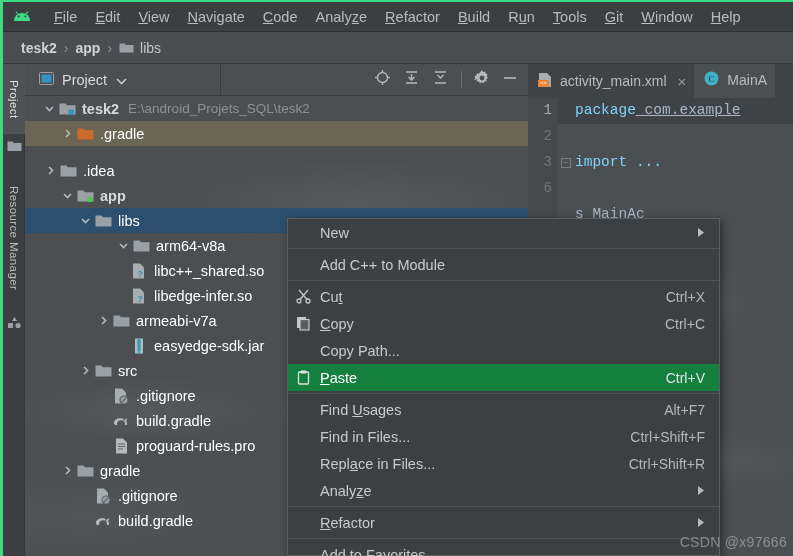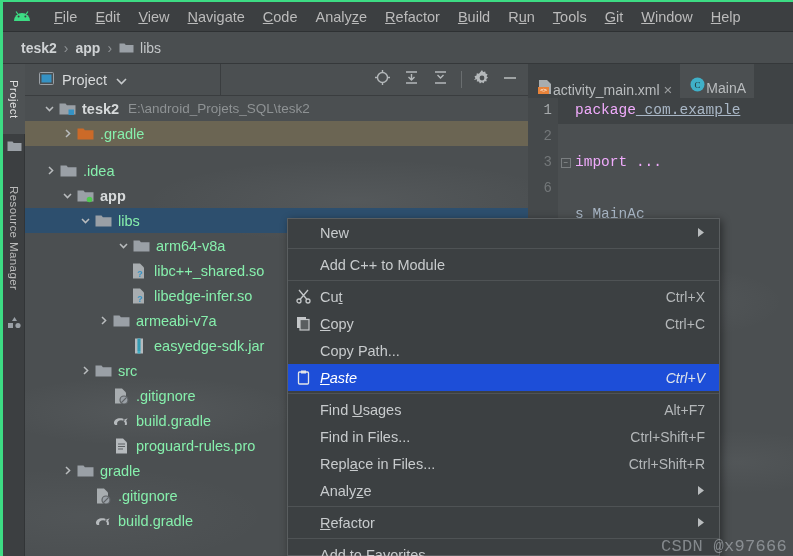--- a/index.html
+++ b/index.html
@@ -94,51 +94,51 @@
       radial-gradient(ellipse 220px 50px at 120px 315px, rgba(200,205,210,.075), transparent 70%),
       radial-gradient(ellipse 300px 60px at 330px 105px, rgba(210,215,220,.07), transparent 70%),
       radial-gradient(ellipse 180px 40px at 430px 360px, rgba(200,205,210,.06), transparent 70%),
       radial-gradient(ellipse 260px 70px at 60px 420px, rgba(190,195,200,.055), transparent 70%);
     pointer-events:none;
   }
   .row {
     position: relative; height: 25px; display: flex; align-items: center;
     white-space: nowrap; z-index:2;
   }
-  .row-label { color: #86efac; font-size: 14.5px; }
+  .row-label { color: #ffffff; font-size: 14.5px; }
   .row-label.bold { font-weight: bold; color:#d6d9da; }
   .row-path { color: #8e9294; font-size: 13.5px; margin-left: 9px; }
   .row.sel { background: #2d4f6e; }
   .row.hl  { background: #6b6553; }
   .arrow { width: 13px; height: 13px; margin-right: 3px; flex: none; display:flex; align-items:center; justify-content:center;}
   .ficon { width: 17px; height: 17px; margin-right: 6px; flex:none; display:flex; align-items:center; justify-content:center;}
 
   
   .editor {
     position: absolute; left: 528px; top: 64px; width: 265px; height: 492px;
     background: #4b4f51;
     overflow: hidden;
   }
   .ed-tabs { position:absolute; left:0; top:0; width:265px; height:34px; background:#3f4345; display:flex; }
   .ed-tab {
-    display:flex; align-items:flex-end; padding:0 8px 0 9px; height:34px;
-    color:#b9bcbe; font-size:14px; gap:0;
+    display:flex; align-items:center; padding:0 8px 0 9px; height:34px;
+    color:#b9bcbe; font-size:14px; gap:7px;
   }
   .ed-tab.active { background:#4b4f51; border-bottom:2px solid #4b4f51;}
   .ed-tab.inactive { background:#3f4345; }
   .tab-close { color:#9a9d9f; font-size:15px; margin-left:4px; }
 
   .ed-body { position:absolute; left:0; top:34px; width:265px; height:458px; background:#4b4f51; }
   .gutter { position:absolute; left:0; top:0; width:30px; height:458px; background:#45494b; }
   .gutter .ln { position:absolute; right:6px; color:#737779; font-size:14px; font-family:"Liberation Mono", monospace; }
   .gutter .ln.cur { color:#a6aaac; }
   .cur-line { position:absolute; left:0; top:0; width:265px; height:26px; background:#3f4345; }
   .code { position:absolute; left:0; top:0; width:265px; height:458px; font-family:"Liberation Mono", monospace; font-size:14.5px; white-space:pre; }
   .code span.l { position:absolute; left:47px; }
-  .kw   { color:#f0abfc; }
+  .kw   { color:#7dd3fc; }
   .id   { color:#a9b7c6;text-decoration:underline; }
   .anno { color:#bbb529; }
   .fold { position:absolute; left:33px; width:10px; height:10px; border:1px solid #7a7e80; color:#9a9e9f; font-size:8px; line-height:8px; text-align:center; }
   .ed-photo {
     position:absolute; left:0; top:34px; width:265px; height:458px; pointer-events:none;
     background:
       radial-gradient(ellipse 180px 55px at 130px 170px, rgba(205,210,215,.07), transparent 70%),
       radial-gradient(ellipse 150px 45px at 210px 330px, rgba(200,205,210,.055), transparent 70%);
   }
 
@@ -152,30 +152,29 @@
   }
   .mi {
     position: relative; height: 27px; display: flex; align-items: center;
     color: #c8cbcd; font-size: 14.5px; white-space: nowrap;
   }
   .mi .mi-ic { position:absolute; left:7px; width:16px; height:16px; display:flex; align-items:center; justify-content:center; }
   .mi .mi-label { margin-left: 32px; }
   .mi .mi-label .mn { text-decoration: underline; }
   .mi .mi-accel { position:absolute; right: 14px; color:#b4b7b9; font-size:14px; }
   .mi .mi-arrow { position:absolute; right: 13px; }
-  .mi.sel { background: #1d4ed8; color: #ffffff; font-style: italic; }
+  .mi.sel { background: #15803d; color: #ffffff; }
   .mi.sel .mi-accel { color: #dfe4ea; }
   .mi-sep { height:1px; background:#4f5355; margin:2px 0; }
 
   
   .watermark {
-    position:absolute; right: 6px; bottom: 0;
-    color: rgba(190,195,200,.55); font-size: 17px; z-index: 55;
+    position:absolute; right: 6px; bottom: 6px;
+    color: rgba(190,195,200,.55); font-size: 14px; z-index: 55;
     letter-spacing: .3px;
-    font-family: Liberation Mono, monospace;
   }
 </style>
 </head>
 <body>
 
 <div id="app">
 
   <div class="win-edge-left"></div>
   <div class="win-edge-top"></div>
 

